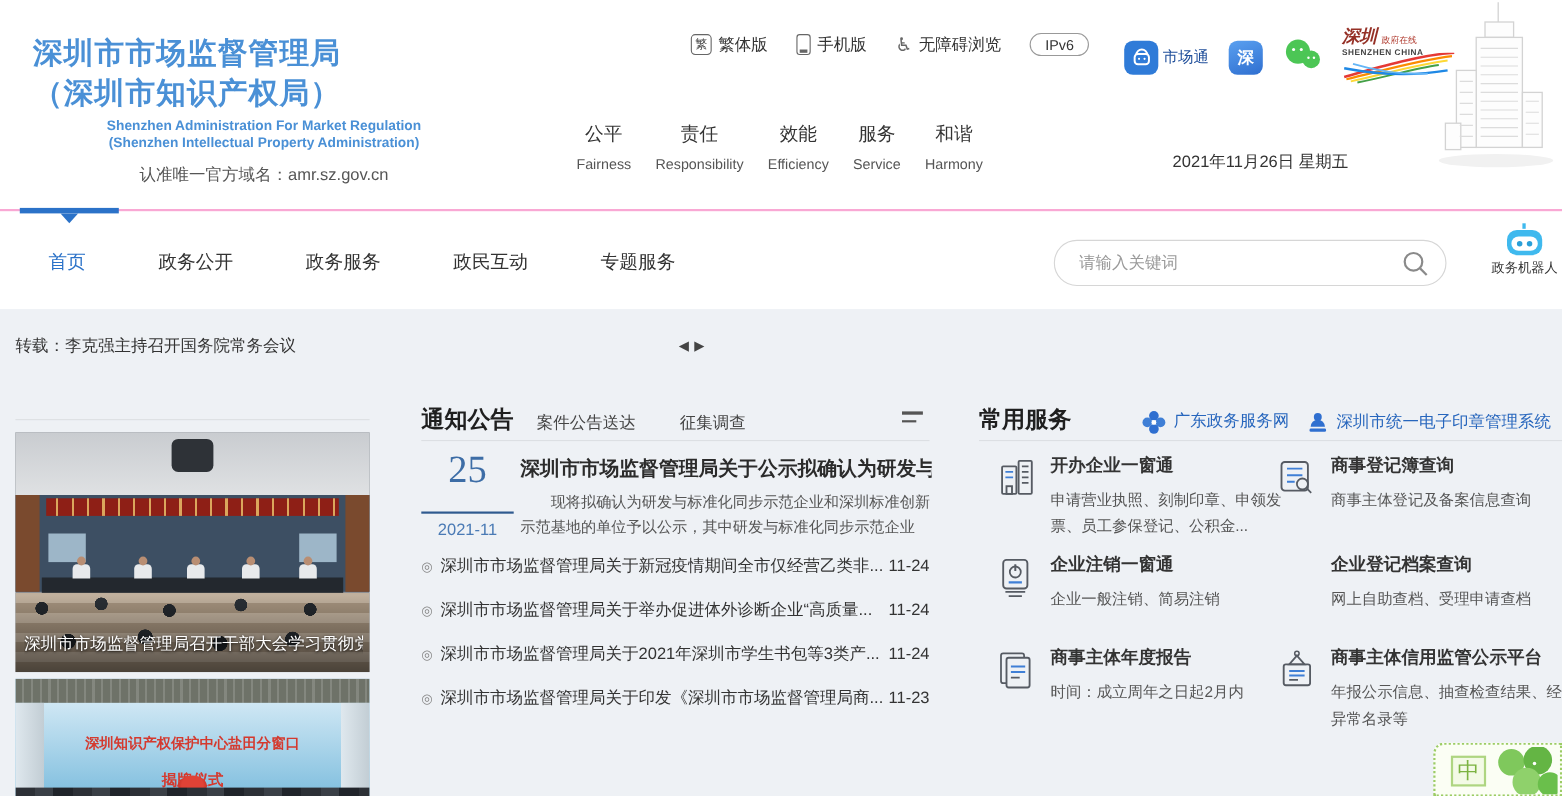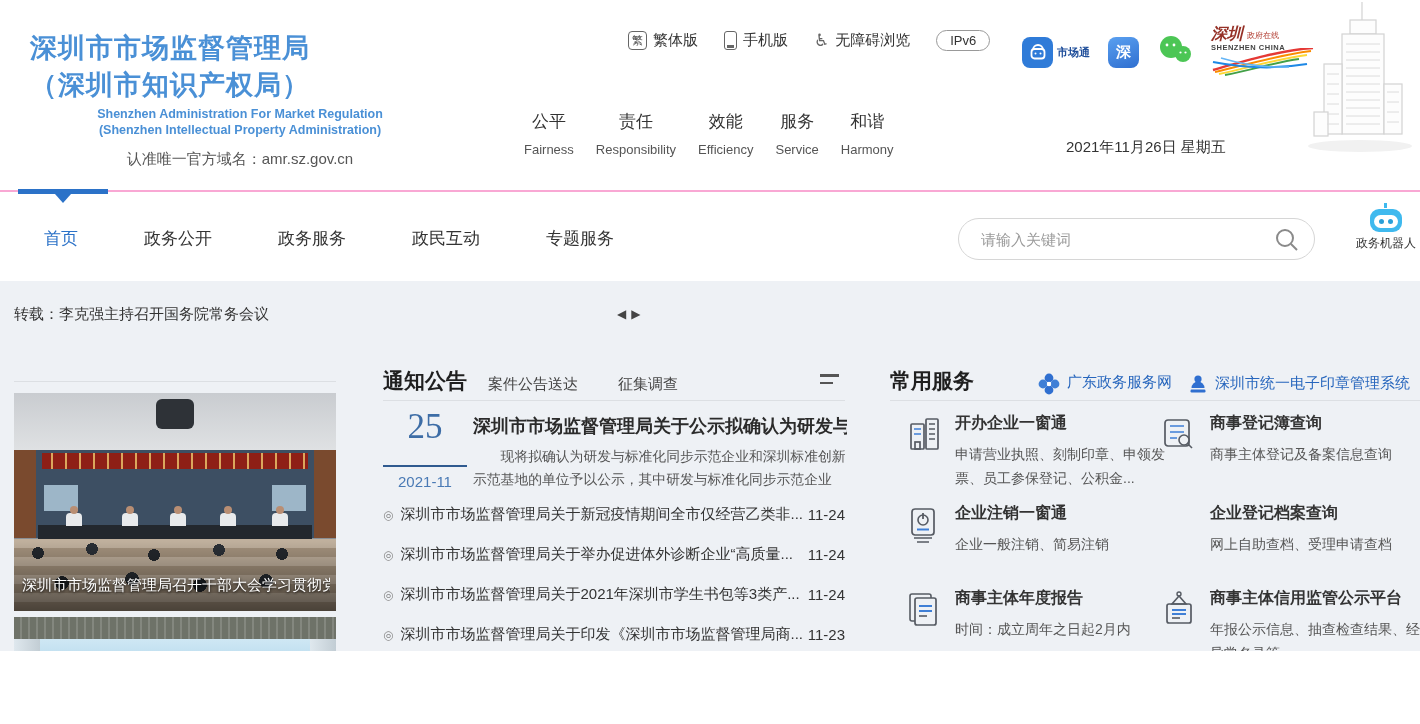--- a/index.html
+++ b/index.html
@@ -1,43 +1,43 @@
 <!DOCTYPE html>
 <html><head>
 <meta charset="utf-8">
 <title>深圳市市场监督管理局</title>
 <style>
   * { margin:0; padding:0; box-sizing:border-box; }
   html,body { background:#fff; }
   body { font-family:"Liberation Sans","DejaVu Sans",sans-serif; }
-  .page { position:relative; width:1420px; height:651px; overflow:hidden; background:#fff;padding-left:40px; }
+  .page { position:relative; width:1420px; height:724px; overflow:hidden; background:#fff;padding-left:40px; }
 
   
   .header { position:absolute; left:0; top:0; width:1420px; height:190px; background:#fff; }
   .logo { position:absolute; left:30px; top:30px; width:420px; }
   .logo-cn { font-size:27px; font-weight:bold; color:#4a90d6; line-height:37px; letter-spacing:1px; }
   .logo-en { margin-top:2px; text-align:center; color:#4a90d6; font-size:12.5px; font-weight:bold; line-height:16px; }
   .domain { margin-top:12px; text-align:center; color:#555; font-size:15px; }
 
   .toolbar { position:absolute; left:628px; top:30px; display:flex; align-items:center; gap:26px; font-size:15px; color:#333; }
   .tb-item { display:flex; align-items:center; gap:6px; cursor:pointer; }
   .fan-box { display:inline-flex; align-items:center; justify-content:center; width:19px; height:19px; border:1px solid #666; border-radius:4px; font-size:11px; color:#444; }
   .phone-ic { position:relative; width:13px; height:19px; border:1.5px solid #666; border-radius:3px; }
   .phone-ic:after { content:""; position:absolute; left:2px; bottom:1px; right:2px; height:3px; background:#666; }
   .access-ic { font-size:17px; color:#666; line-height:1; }
   .ipv6 { border:1px solid #999; border-radius:13px; padding:2px 13px; font-size:13px; color:#333; cursor:pointer; }
 
   .apps { position:absolute; left:1022px; top:26px; display:flex; align-items:center; gap:18px; }
   .app-sq { width:31px; height:31px; border-radius:8px; display:flex; align-items:center; justify-content:center; cursor:pointer; }
   .mk-app { background:#2f7bd8; }
   .mk-wrap { display:flex; align-items:center; gap:4px; cursor:pointer; }
-  .mk-label { font-size:11px; font-weight:bold; color:#1f4e9a; }
+  .mk-label { font-size:14px; font-weight:normal; color:#1f4e9a; }
   .sz-app { background:linear-gradient(160deg,#5aa0f0,#2f6fd0); color:#fff; font-size:15px; font-weight:bold; }
   .szc { position:relative; width:104px; height:52px; cursor:pointer; }
-  .szc-row1 { display:flex; align-items:center; gap:4px; }
+  .szc-row1 { display:flex; align-items:flex-end; gap:4px; }
   .szc-cn { font-size:16px; font-weight:bold; font-style:italic; color:#953026; line-height:16px; font-family:"Liberation Serif","DejaVu Serif",serif; }
   .szc-sub { font-size:8px; color:#b03a2e; margin-top:2px; }
   .szc-en { font-size:7.5px; font-weight:bold; color:#444; letter-spacing:.5px; margin-top:1px; }
   .szc svg { position:absolute; left:0; top:22px; }
 
   .values { position:absolute; left:524px; top:110px; display:flex; gap:22px; text-align:center;justify-content:center; }
   .val-cn { font-size:17px; color:#333; }
   .val-en { font-size:13px; color:#555; margin-top:9px; }
 
   .hdr-date { position:absolute; left:1066px; top:138px; font-size:15px; color:#333;text-align:right; }

